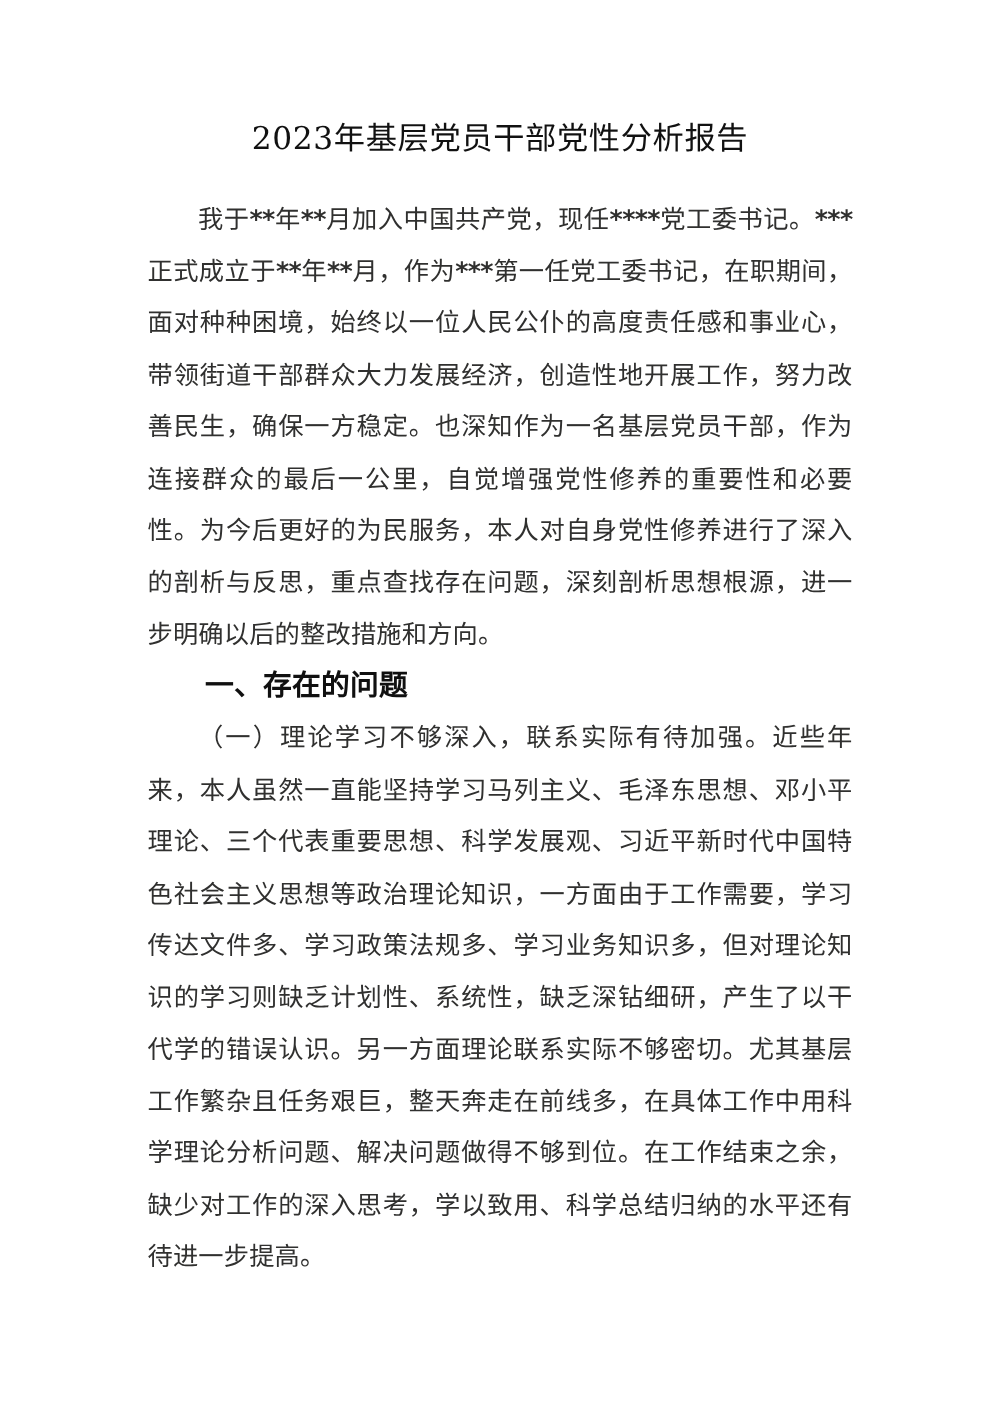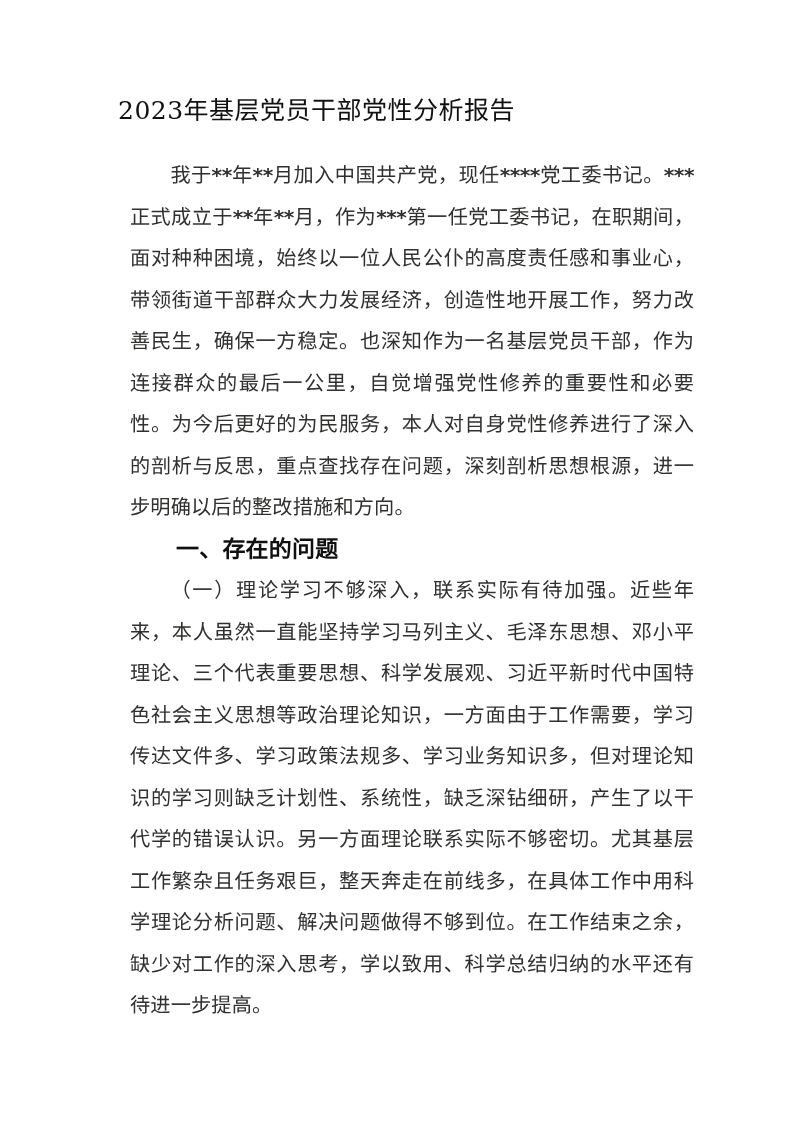--- a/index.html
+++ b/index.html
@@ -32,38 +32,38 @@
   .content {
     position: absolute;
     left: 118px;
     top: 0;
     width: 564px;
   }
 
   .doc-title {
     margin: 0;
     padding: 0;
-    text-align: left;
+    text-align: center;
     font-family: "DejaVu Serif", "Liberation Serif", serif;
     font-weight: 400;
     font-size: 25px;
     line-height: 34px;
     letter-spacing: 0.5px;
     color: #111111;
     position: absolute;
     top: 94px;
     left: 0;
     width: 564px;
     white-space: nowrap;
   }
 
   .body-block {
     position: absolute;
     top: 155px;
-    left: 12px;
+    left: 0;
     width: 564px;
   }
 
   p.para {
     margin: 0;
     padding: 0;
     font-family: "DejaVu Serif", "Liberation Serif", serif;
     font-size: 20.2px;
     line-height: 41.5px;
     text-align: justify;

